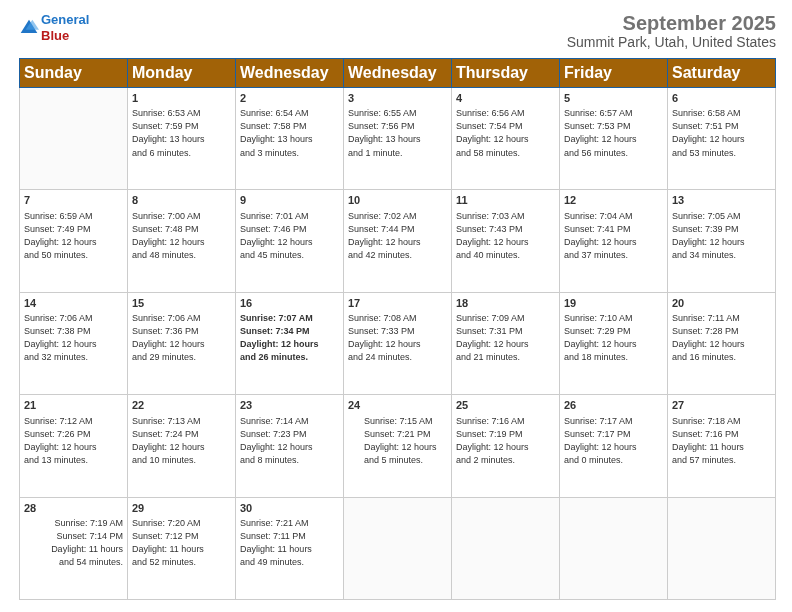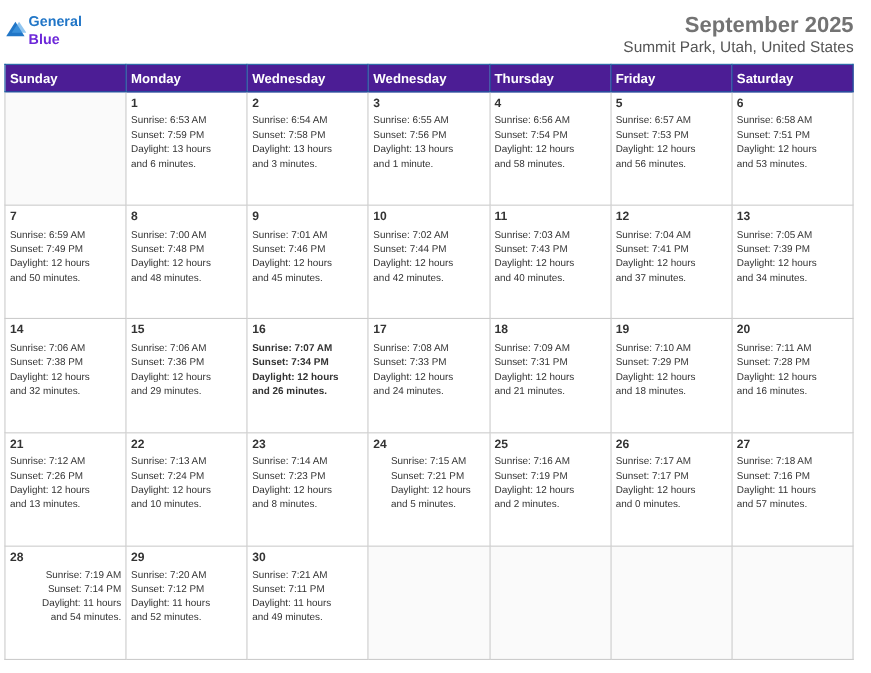--- a/index.html
+++ b/index.html
@@ -6,21 +6,21 @@
     body {
       width: 792px;
       height: 612px;
       background: #fff;
       font-family: Arial, sans-serif;
       overflow: hidden;
     }
     .page {
       width: 792px;
       height: 612px;
-      padding: 12px 16px 12px 4px;
+      padding: 12px 16px 12px 19px;
       display: flex;
       flex-direction: column;
     }
     .header {
       display: flex;
       justify-content: space-between;
       align-items: flex-start;
       margin-bottom: 8px;
     }
     .logo {
@@ -55,23 +55,23 @@
       color: #555;
     }
     .calendar {
       flex: 1;
       border: 1px solid #ccc;
       border-collapse: collapse;
       width: 100%;
       table-layout: fixed;
     }
     .calendar th {
-      background-color: #4c1d95;
+      background-color: #a16207;
       color: #fff;
-      font-size: 12px;
+      font-size: 16px;
       font-weight: bold;
       padding: 5px 4px;
       text-align: left;
       border: 1px solid #1a5fa0;
     }
     .calendar td {
       border: 1px solid #ccc;
       vertical-align: top;
       padding: 3px 4px;
       font-size: 9.5px;
@@ -99,21 +99,21 @@
 
 <div class="page">
   <div class="header">
     <div class="logo">
       <svg class="logo-icon" viewBox="0 0 24 24">
         <polygon points="12,2 22,18 2,18" fill="#2176c7"></polygon>
         <polygon points="16,2 24,14 8,14" fill="#4aa0e6" opacity="0.6"></polygon>
       </svg>
       <div class="logo-text">
         <div><span>General</span></div>
-        <div><span style="color:#6d28d9">Blue</span></div>
+        <div><span style="color:#b91c1c">Blue</span></div>
       </div>
     </div>
     <div class="title-block">
       <div class="main-title">September 2025</div>
       <div class="subtitle">Summit Park, Utah, United States</div>
     </div>
   </div>
   <table class="calendar">
     <thead>
       <tr>

